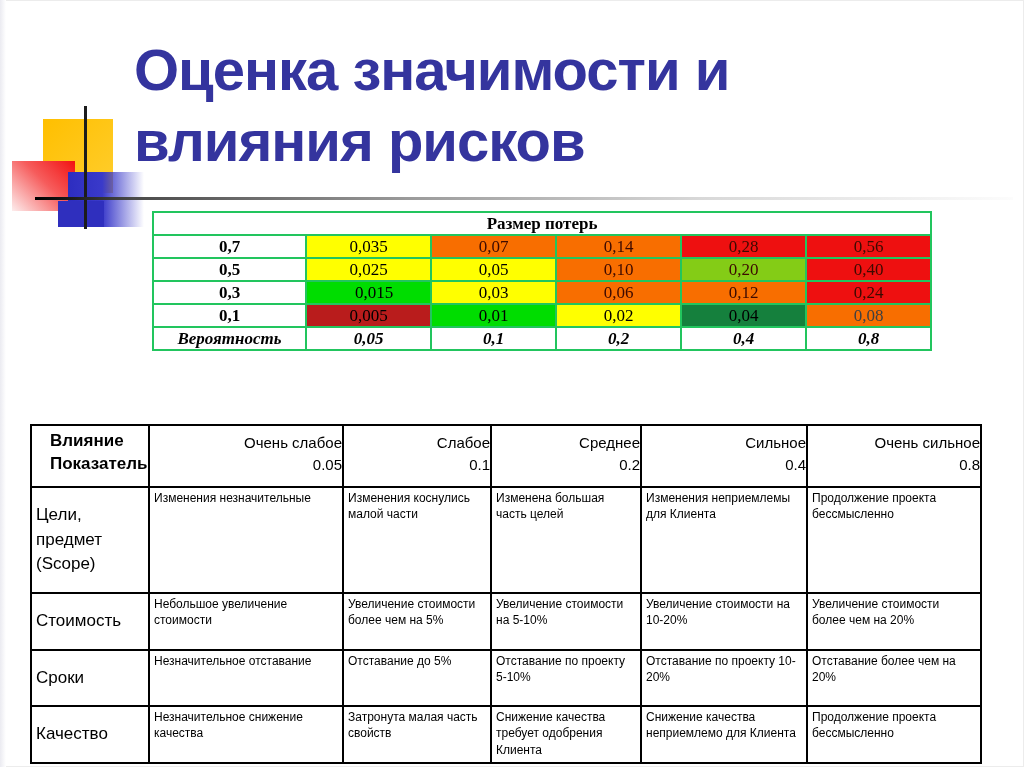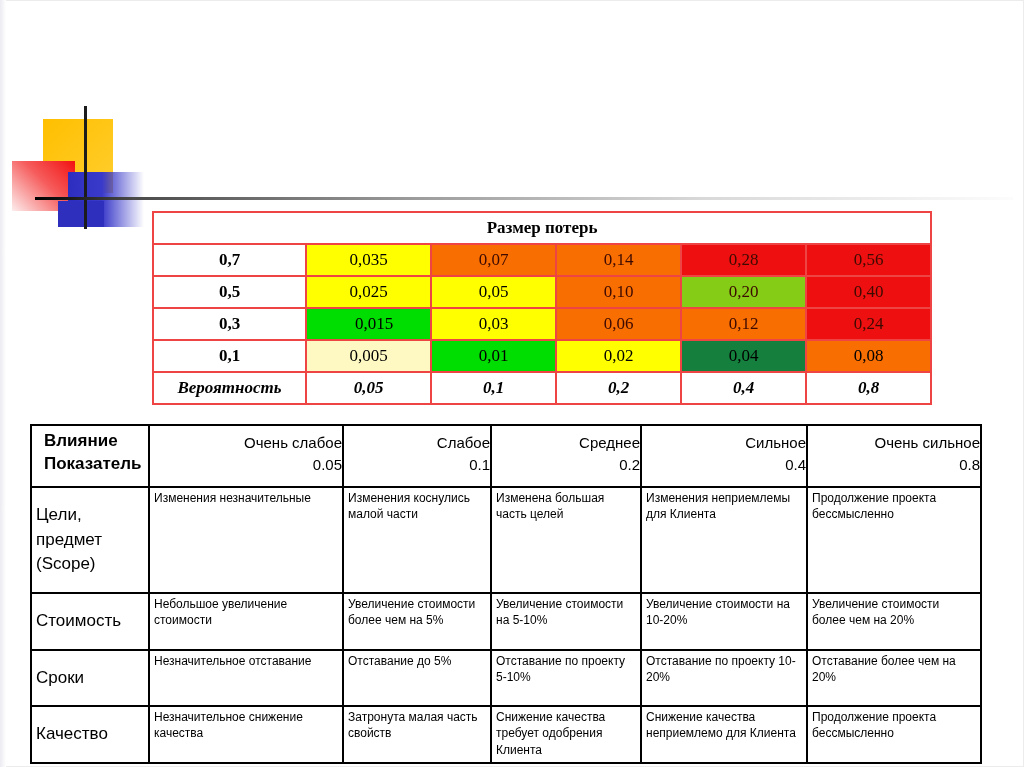--- a/index.html
+++ b/index.html
@@ -34,31 +34,31 @@
   .divider-h { position: absolute; left: 35px; top: 197px; width: 978px; height: 3px;
     background: linear-gradient(to right, #000 0%, #4a4a4a 10%, #9a9a9a 38%, #d8d8d8 68%, #fcfcfc 100%);
     z-index: 4; }
   table { border-collapse: collapse; table-layout: fixed; }
   
   .risk-matrix {
     position: absolute; left: 152px; top: 211px; width: 778px;
     font-family: "Liberation Serif", "DejaVu Serif", serif;
     font-size: 17px; color: #000; z-index: 5;
   }
-  .risk-matrix td { border: 2px solid #ef4444; height: 32px; text-align: center; vertical-align: middle; padding: 0; }
+  .risk-matrix td { border: 2px solid #22c55e; height: 23px; text-align: center; vertical-align: middle; padding: 0; }
   .rm-header { text-align: left; font-weight: bold; padding-left: 6px; height: 24px; }
   .rm-loss { font-weight: bold; }
   .rm-prob-label, .rm-prob { font-weight: bold; font-style: italic; }
   
   .impact {
     position: absolute; left: 30px; top: 424px; width: 950px;
     color: #000; font-family: "Liberation Sans", sans-serif; z-index: 5;
   }
   .impact th, .impact td { border: 2px solid #000; vertical-align: top; background: #fff; }
-  .imp-corner { font-size: 17px; font-weight: bold; text-align: left; padding: 4px 12px; line-height: 1.35; height: 62px; }
+  .imp-corner { font-size: 17px; font-weight: bold; text-align: left; padding: 4px 18px; line-height: 1.35; height: 62px; }
   .imp-head { font-size: 15px; font-weight: normal; text-align: right; padding-top: 6px; line-height: 1.45; }
   .imp-ind { font-size: 17px; font-weight: normal; text-align: left; padding: 15px 4px; line-height: 1.45; }
   .imp-cell { font-size: 12px; font-weight: normal; text-align: left; padding: 2px 4px; line-height: 1.35; }
   .impact tbody tr:nth-child(1) th, .impact tbody tr:nth-child(1) td { height: 77px; }
   .impact tbody tr:nth-child(2) th, .impact tbody tr:nth-child(2) td { height: 51px; }
   .impact tbody tr:nth-child(3) th, .impact tbody tr:nth-child(3) td { height: 54px; }
   .impact tbody tr:nth-child(4) th, .impact tbody tr:nth-child(4) td { height: 47px; }
 </style>
 </head>
 <body>
@@ -66,20 +66,24 @@
 <div class="slide">
   <div class="edge-left"></div>
 
   <div class="deco-yellow"></div>
   <div class="deco-red"></div>
   <div class="deco-blue"></div>
   <div class="deco-blue2"></div>
   <div class="cross-v"></div>
   <div class="divider-h"></div>
 
+  <h1 class="title">
+    <div>Оценка значимости и</div>
+    <div>влияния рисков</div>
+  </h1>
 
   <table class="risk-matrix">
     <colgroup>
       <col style="width:153px">
         <col style="width:125px">
         <col style="width:125px">
       <col style="width:125px">
         <col style="width:125px">
         <col style="width:125px">
     </colgroup>
@@ -108,25 +112,25 @@
         <tr>
           <td class="rm-loss">0,3</td>
           <td class="rm-val" style="background-color: rgb(0, 221, 0); padding-left: 11px;">0,015</td>
           <td class="rm-val" style="background-color: rgb(255, 255, 0);">0,03</td>
           <td class="rm-val" style="background-color: rgb(248, 110, 0); color: rgb(61, 10, 0);">0,06</td>
           <td class="rm-val" style="background-color: rgb(248, 110, 0); color: rgb(61, 10, 0);">0,12</td>
           <td class="rm-val" style="background-color: rgb(238, 16, 16); color: rgb(61, 10, 0);">0,24</td>
         </tr>
         <tr>
           <td class="rm-loss">0,1</td>
-          <td class="rm-val" style="background-color: #fef9c3; text-align: center;">0,005</td>
+          <td class="rm-val" style="background-color: #b91c1c; text-align: center;">0,005</td>
           <td class="rm-val" style="background-color: rgb(0, 221, 0);">0,01</td>
           <td class="rm-val" style="background-color: rgb(255, 255, 0);">0,02</td>
           <td class="rm-val" style="background-color: #15803d;">0,04</td>
-          <td class="rm-val" style="background-color: rgb(248, 110, 0); color: #000000;">0,08</td>
+          <td class="rm-val" style="background-color: rgb(248, 110, 0); color: #404040;">0,08</td>
         </tr>
       </tbody>
     <tfoot>
       <tr id="probability-row">
         <td class="rm-prob-label">Вероятность</td>
       <td class="rm-prob">0,05</td>
           <td class="rm-prob">0,1</td>
           <td class="rm-prob">0,2</td>
           <td class="rm-prob">0,4</td>
           <td class="rm-prob">0,8</td>

